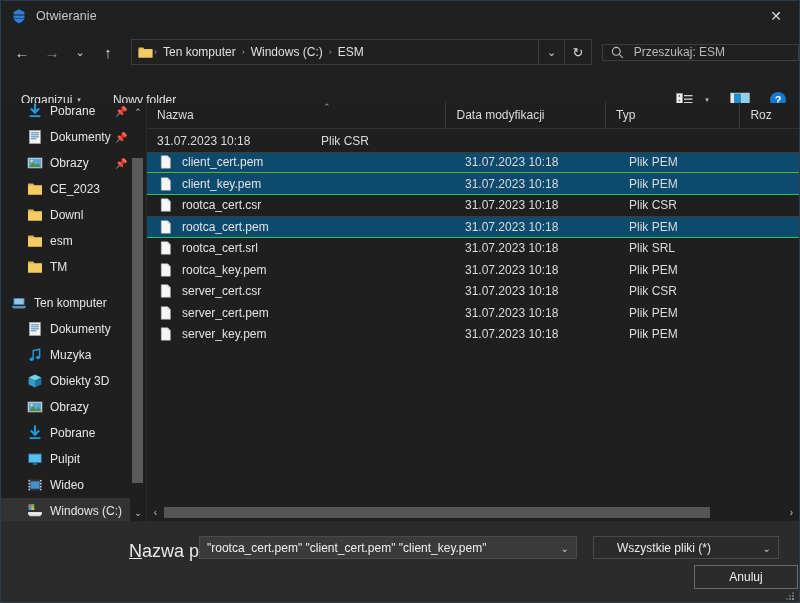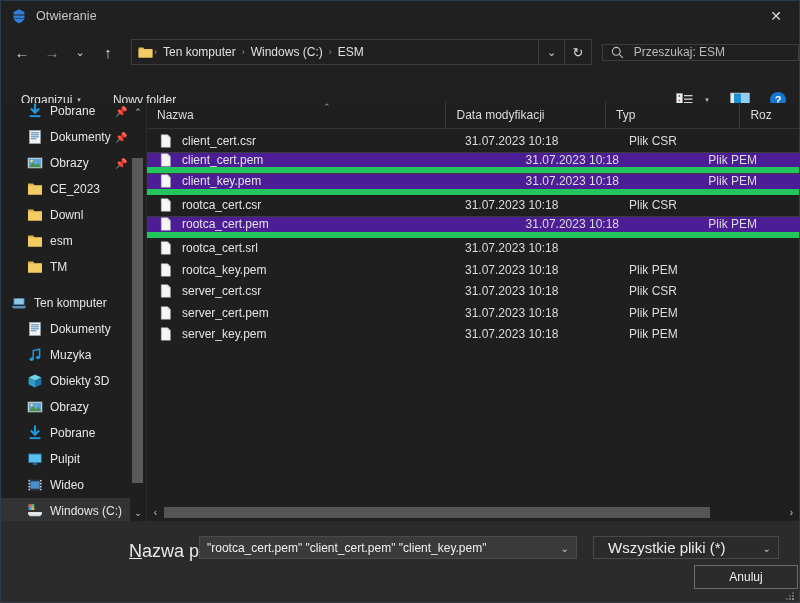--- a/index.html
+++ b/index.html
@@ -235,24 +235,23 @@
     width: 653px; height: 367px;
     overflow: hidden;
   }
   .row {
     height: 21.5px;
     display: flex; align-items: center;
     font-size: 12px; color: #e4e4e4;
     position: relative;
   }
   .row.sel {
-    background: #4c1d95;
+    background: #0c4a6e;
     border-top: 1px solid #3c3c3c;
-    border-bottom: 6px solid #22c55e;
-    text-align: right;
+    border-bottom: 1px solid #22c55e;
   }
   .cell { overflow: hidden; white-space: nowrap; }
   .cell.name { width: 308px; display: flex; align-items: center; padding-left: 12px; }
   .cell.date { width: 164px; padding-left: 10px; color: #dcdcdc; }
   .cell.type { width: 138px; padding-left: 10px; color: #dcdcdc; }
   .cell.size { width: 40px; padding-left: 10px; }
   .file-icon { width: 14px; height: 16px; flex: none; margin-right: 9px; display:flex; }
 
   
   #hscroll {
@@ -301,21 +300,21 @@
     font-size: 10px; color: #c8c8c8;
   }
   #filter-combo {
     position: absolute; left: 592px; top: 535px;
     width: 186px; height: 23px;
     background: #2b2b2b;
     border: 1px solid #4a4a4a;
     display: flex; align-items: center;
   }
   #filter-value {
-    margin-left: 14px; font-size: 15px; color: #ececec;
+    margin-left: 23px; font-size: 12px; color: #ececec;
     white-space: nowrap; overflow: hidden;
   }
   #filter-caret {
     position: absolute; right: 7px; top: 50%; transform: translateY(-50%);
     font-size: 10px; color: #c8c8c8;
   }
   .dlg-btn {
     position: absolute; top: 564px;
     width: 104px; height: 24px;
     background: #2b2b2b;
@@ -626,29 +625,20 @@
         <div class="col c2">
           <span>Typ</span>
         </div>
         <div class="col c3">
           <span>Roz</span>
         </div>
       </div>
 
       <div id="rows">
           <div class="row">
-            <div class="cell name">
-              <span class="file-icon">
-                <svg width="16" height="16" viewBox="0 0 16 16">
-                  <path d="M2.6 0.8 h7.2 l3.2 3.2 v11.2 H2.6 Z" fill="#f6f6f6" stroke="#b9b9b9" stroke-width="0.6"></path>
-                  <path d="M9.8 0.8 v3.2 h3.2 Z" fill="#cfcfcf"></path>
-                </svg>
-              </span>
-              <span>client_cert.csr</span>
-            </div>
             <div class="cell date">31.07.2023 10:18</div>
             <div class="cell type">Plik CSR</div>
             <div class="cell size"></div>
           </div>
           <div class="row sel">
             <div class="cell name">
               <span class="file-icon">
                 <svg width="16" height="16" viewBox="0 0 16 16">
                   <path d="M2.6 0.8 h7.2 l3.2 3.2 v11.2 H2.6 Z" fill="#f6f6f6" stroke="#b9b9b9" stroke-width="0.6"></path>
                   <path d="M9.8 0.8 v3.2 h3.2 Z" fill="#cfcfcf"></path>
@@ -706,20 +696,21 @@
             <div class="cell name">
               <span class="file-icon">
                 <svg width="16" height="16" viewBox="0 0 16 16">
                   <path d="M2.6 0.8 h7.2 l3.2 3.2 v11.2 H2.6 Z" fill="#f6f6f6" stroke="#b9b9b9" stroke-width="0.6"></path>
                   <path d="M9.8 0.8 v3.2 h3.2 Z" fill="#cfcfcf"></path>
                 </svg>
               </span>
               <span>rootca_cert.srl</span>
             </div>
             <div class="cell date">31.07.2023 10:18</div>
+            <div class="cell type">Plik SRL</div>
             <div class="cell size"></div>
           </div>
           <div class="row">
             <div class="cell name">
               <span class="file-icon">
                 <svg width="16" height="16" viewBox="0 0 16 16">
                   <path d="M2.6 0.8 h7.2 l3.2 3.2 v11.2 H2.6 Z" fill="#f6f6f6" stroke="#b9b9b9" stroke-width="0.6"></path>
                   <path d="M9.8 0.8 v3.2 h3.2 Z" fill="#cfcfcf"></path>
                 </svg>
               </span>

